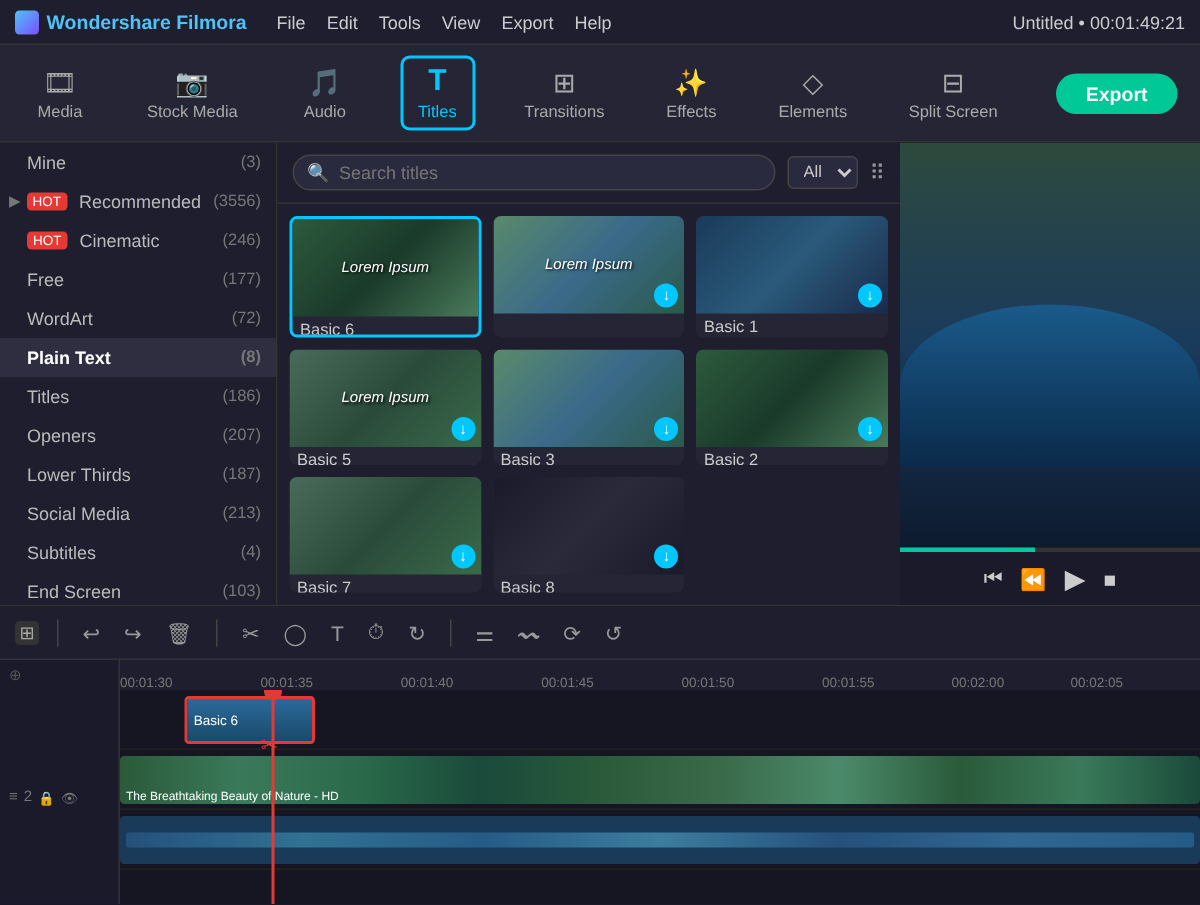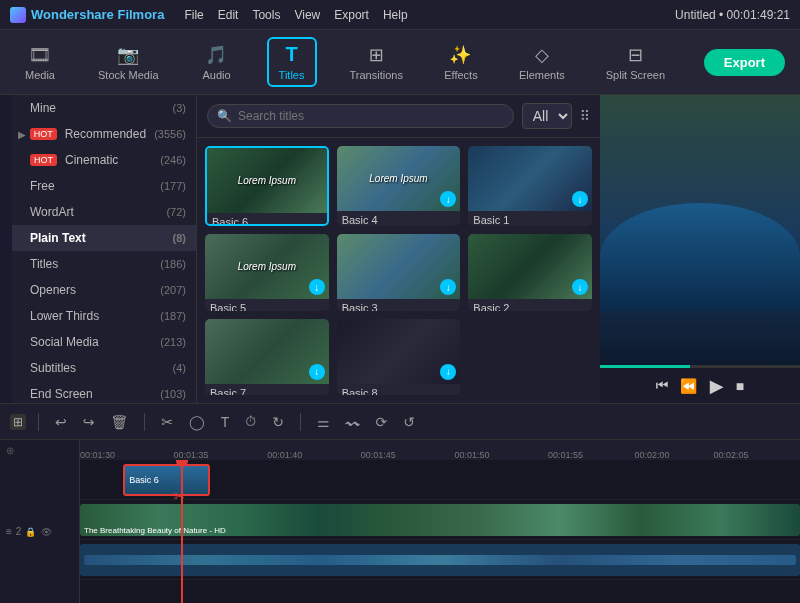--- a/index.html
+++ b/index.html
@@ -86,21 +86,20 @@
       padding: 6px 20px;
       font-size: 13px;
       font-weight: bold;
       cursor: pointer;
     }
 
     
     .main-area {
       display: flex;
       height: calc(603px - 30px - 65px - 200px);
-      padding-left: 12px;
     }
 
     
     .sidebar {
       width: 185px;
       background: #1e1e2e;
       border-right: 1px solid #333;
       overflow-y: auto;
       flex-shrink: 0;
     }
@@ -163,21 +162,21 @@
       left: 10px;
       color: #777;
       font-size: 12px;
     }
     .filter-select {
       background: #2a2a3e;
       border: 1px solid #444;
       color: #ccc;
       padding: 3px 6px;
       border-radius: 4px;
-      font-size: 14px;
+      font-size: 11px;
       cursor: pointer;
     }
     .grid-icon { color: #999; font-size: 14px; cursor: pointer; }
 
     
     .titles-grid {
       display: grid;
       grid-template-columns: repeat(3, 1fr);
       gap: 8px;
       padding: 8px;
@@ -528,21 +527,20 @@
         <div class="title-label">Basic 6</div>
       </div>
 
       <div class="title-card">
         <div class="title-thumb bg-beach">
           <div class="thumb-overlay">
             <span class="thumb-text-sample">Lorem Ipsum</span>
           </div>
           <div class="add-icon">↓</div>
         </div>
-        <div class="title-label">Basic 4</div>
       </div>
 
       <div class="title-card">
         <div class="title-thumb bg-water">
           <div class="add-icon">↓</div>
         </div>
         <div class="title-label">Basic 1</div>
       </div>
 
       <div class="title-card">

